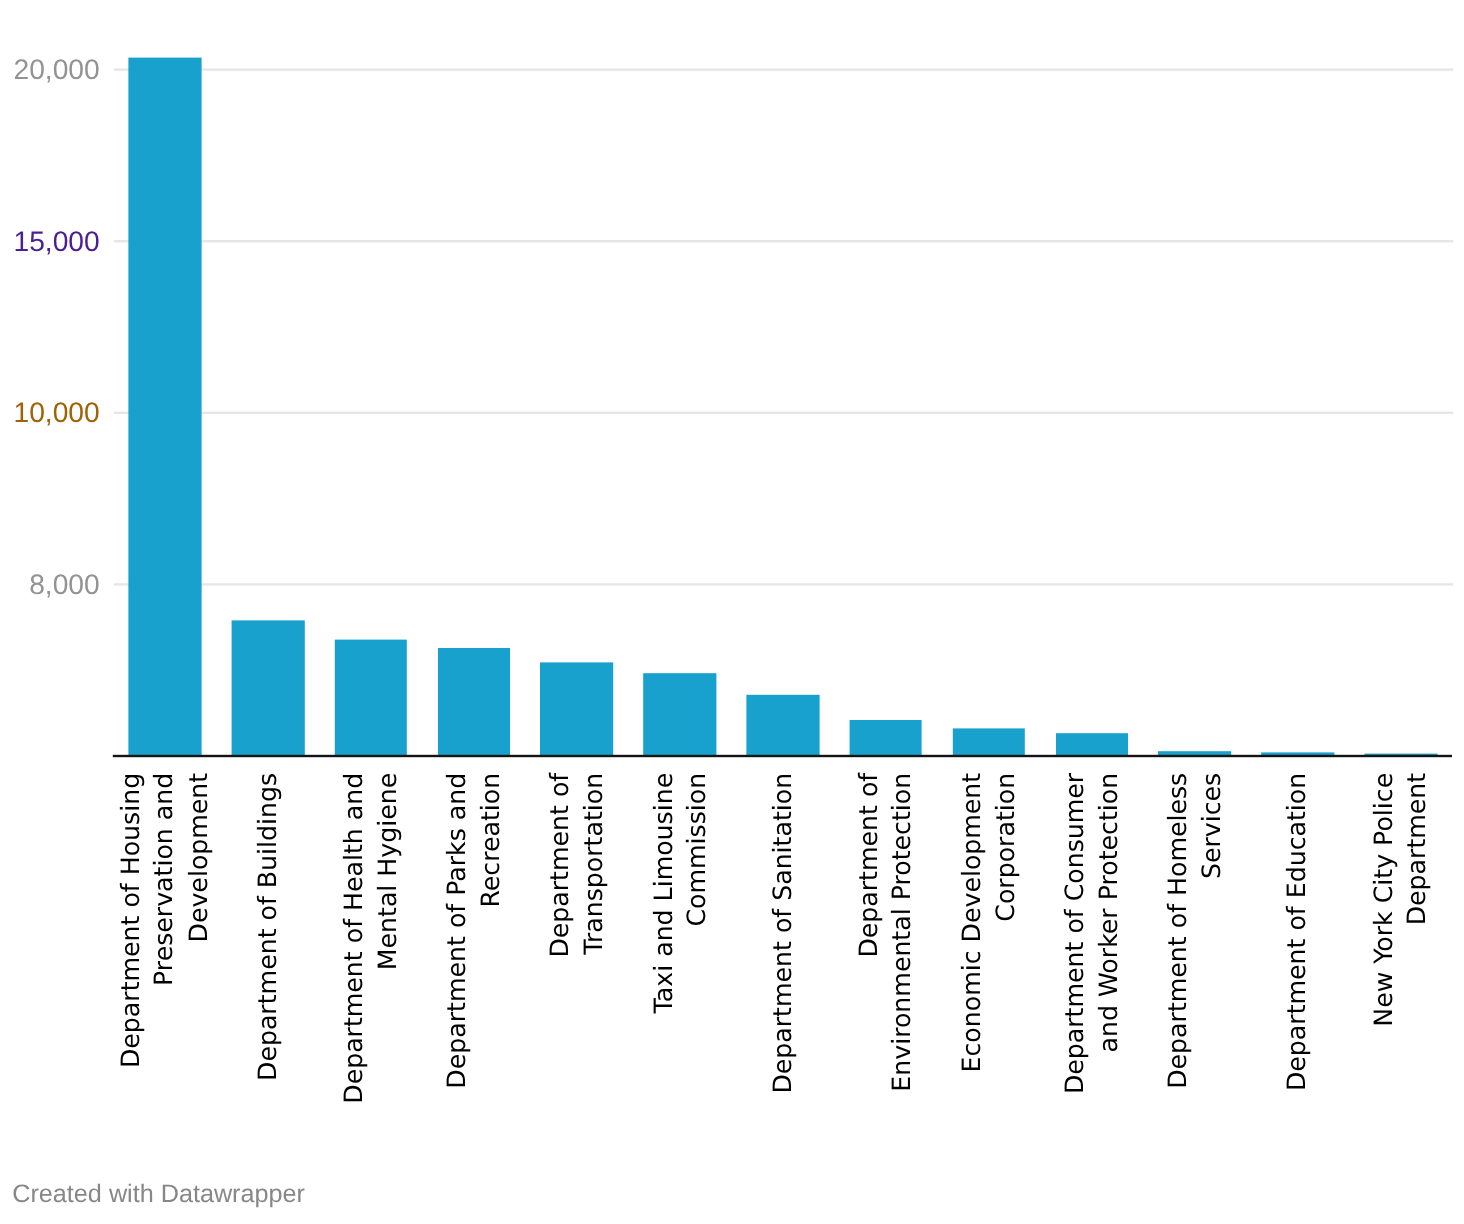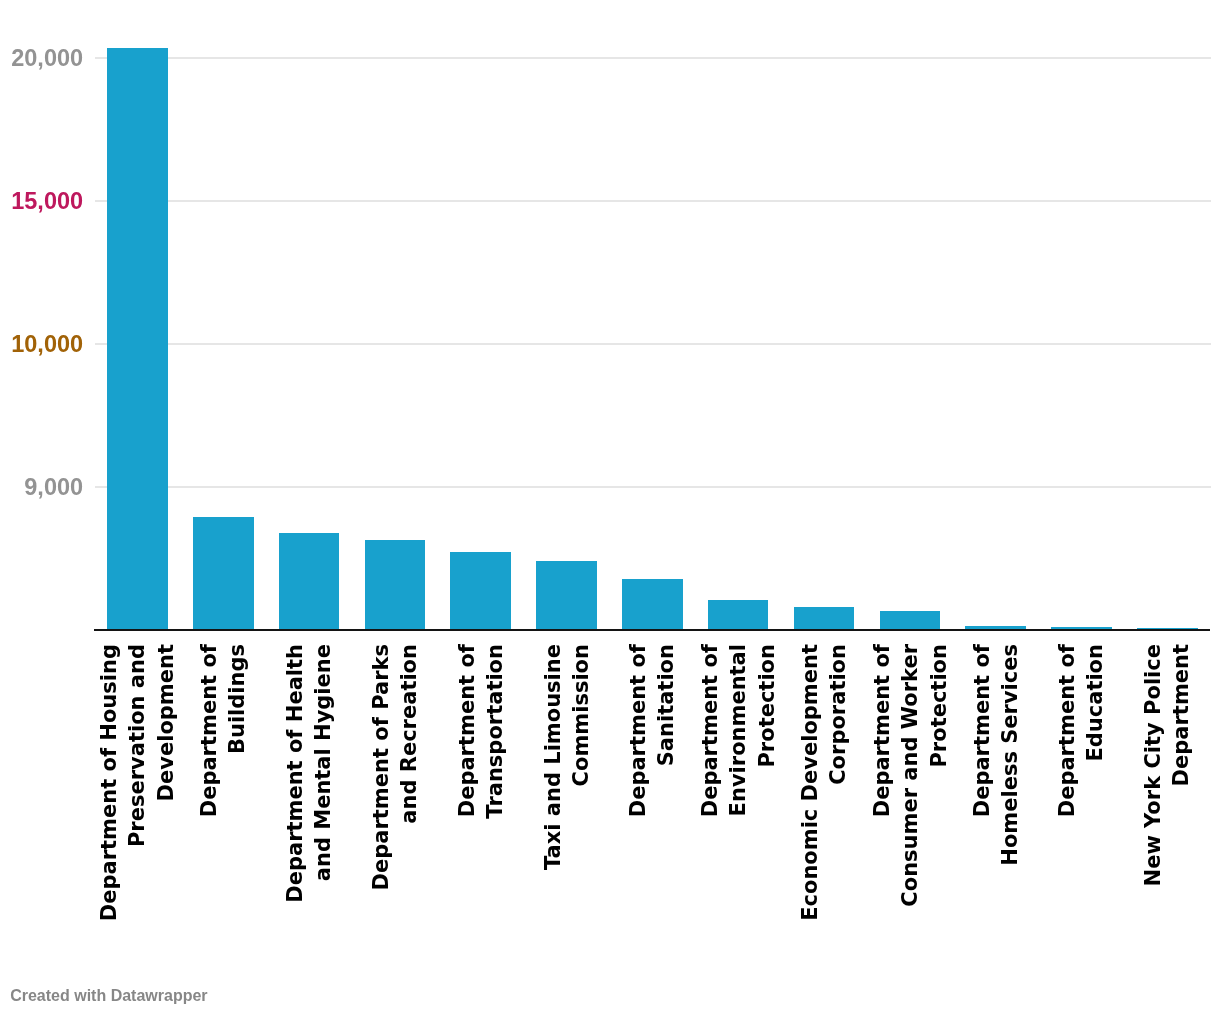--- a/index.html
+++ b/index.html
@@ -3,21 +3,21 @@
 <meta charset="utf-8">
 <title>Bar chart</title>
 <style>
   html{margin:0;padding:0;background:#ffffff;width:1220px;height:1020px;overflow:hidden;}
   body{margin:0;padding:0;background:#ffffff;
        width:1220px;height:1020px;overflow:hidden;
        font-family:"Liberation Sans",sans-serif;
        -webkit-font-smoothing:antialiased;}
 
   
-  #chart{position:relative;width:1220px;height:1020px;font-weight:bold;}
+  #chart{position:relative;width:1220px;height:1020px;}
 
   .plot{position:absolute;left:0;top:0;width:1220px;height:1020px;}
 
   .gridline{position:absolute;left:95px;width:1115.5px;height:2.2px;
             background:#e6e6e6;}
 
   .ylabel{position:absolute;right:1136.9px;text-align:right;
           color:#939393;white-space:nowrap;
           font-family:"Liberation Sans",sans-serif;
           font-size:23.5px;line-height:23.5px;
@@ -31,39 +31,39 @@
   .xlabel{position:absolute;top:644px;width:290px;
           transform-origin:0 0;
           transform:rotate(-90deg) translate(-100%,-50%);
           filter:opacity(100%);
           font-family:"DejaVu Sans",sans-serif;
           font-size:21px;line-height:28.3px;
           color:#000000;text-align:right;}
 
   .footer-credit{position:absolute;left:10.2px;top:985.3px;color:#878787;
           font-family:"Liberation Sans",sans-serif;
-          font-size:16px;line-height:21.8px;
+          font-size:21px;line-height:21.8px;
           transform:translateZ(0);}
 </style>
 </head>
 <body>
 
 <div id="chart">
 
   <div class="plot">
 
     <div class="gridline" style="top: 56.7px; background: rgb(230, 230, 230);"></div>
     <div class="gridline" style="top: 199.7px; background: rgb(230, 230, 230);"></div>
     <div class="gridline" style="top: 342.7px; background: rgb(230, 230, 230);"></div>
     <div class="gridline" style="top: 485.7px; background: rgb(230, 230, 230);"></div>
 
     <div class="ylabel" style="top: 46.9px; color: rgb(147, 147, 147);">20,000</div>
-    <div class="ylabel" style="top: 189.9px; color: #be185d;">15,000</div>
+    <div class="ylabel" style="top: 189.9px; color: #4c1d95;">15,000</div>
     <div class="ylabel" style="top: 332.9px; color: #a16207;">10,000</div>
-    <div class="ylabel" style="top: 475.9px; color: rgb(147, 147, 147);">9,000</div>
+    <div class="ylabel" style="top: 475.9px; color: rgb(147, 147, 147);">8,000</div>
 
     <div class="bar" style="left: 107.2px; top: 47.9px; height: 581.9px; background: rgb(24, 161, 205);"></div>
     <div class="bar" style="left: 193.02px; top: 517px; height: 112.8px; background: rgb(24, 161, 205);"></div>
     <div class="bar" style="left: 278.84px; top: 532.99px; height: 96.81px; background: rgb(24, 161, 205);"></div>
     <div class="bar" style="left: 364.66px; top: 540px; height: 89.8px; background: rgb(24, 161, 205);"></div>
     <div class="bar" style="left: 450.48px; top: 552.01px; height: 77.79px; background: rgb(24, 161, 205);"></div>
     <div class="bar" style="left: 536.3px; top: 561.1px; height: 68.7px; background: rgb(24, 161, 205);"></div>
     <div class="bar" style="left: 622.12px; top: 579.01px; height: 50.79px; background: rgb(24, 161, 205);"></div>
     <div class="bar" style="left: 707.94px; top: 600px; height: 29.8px; background: rgb(24, 161, 205);"></div>
     <div class="bar" style="left: 793.76px; top: 607.01px; height: 22.79px; background: rgb(24, 161, 205);"></div>

